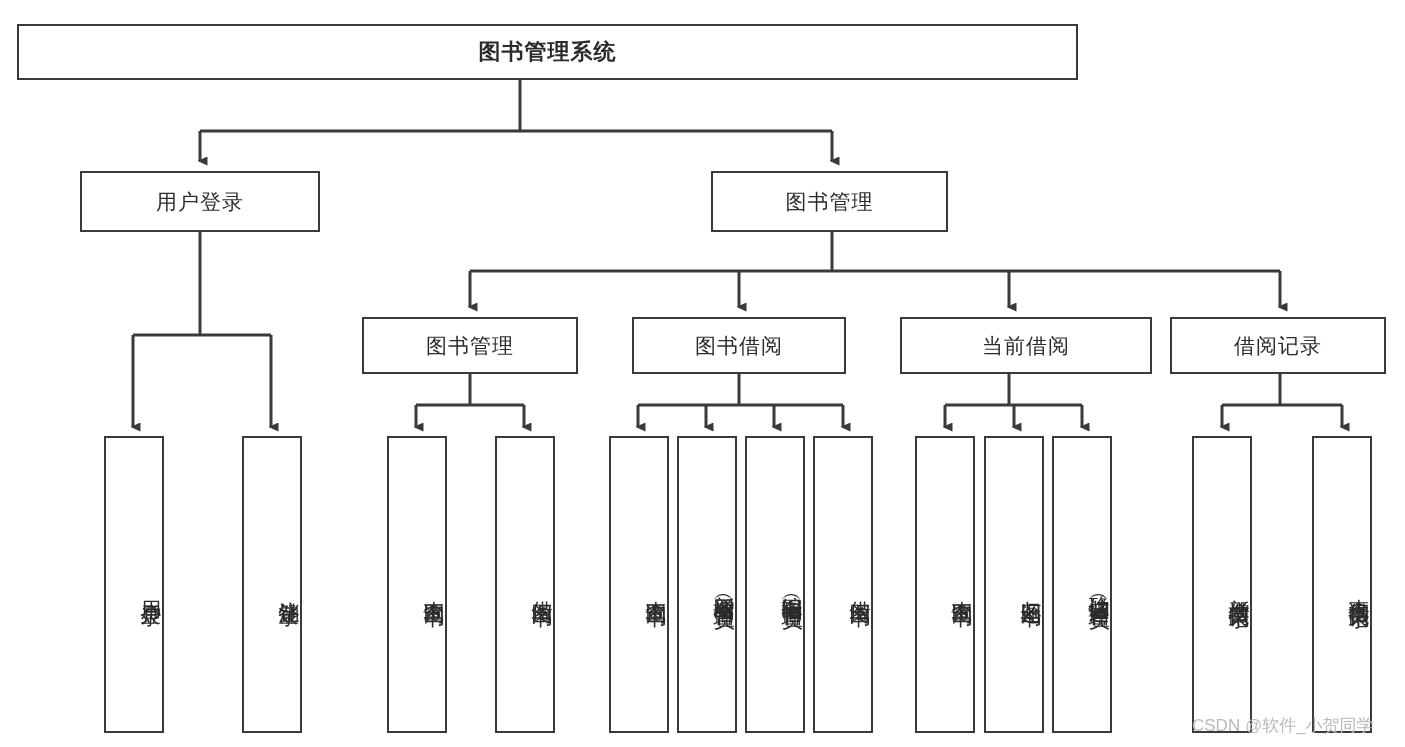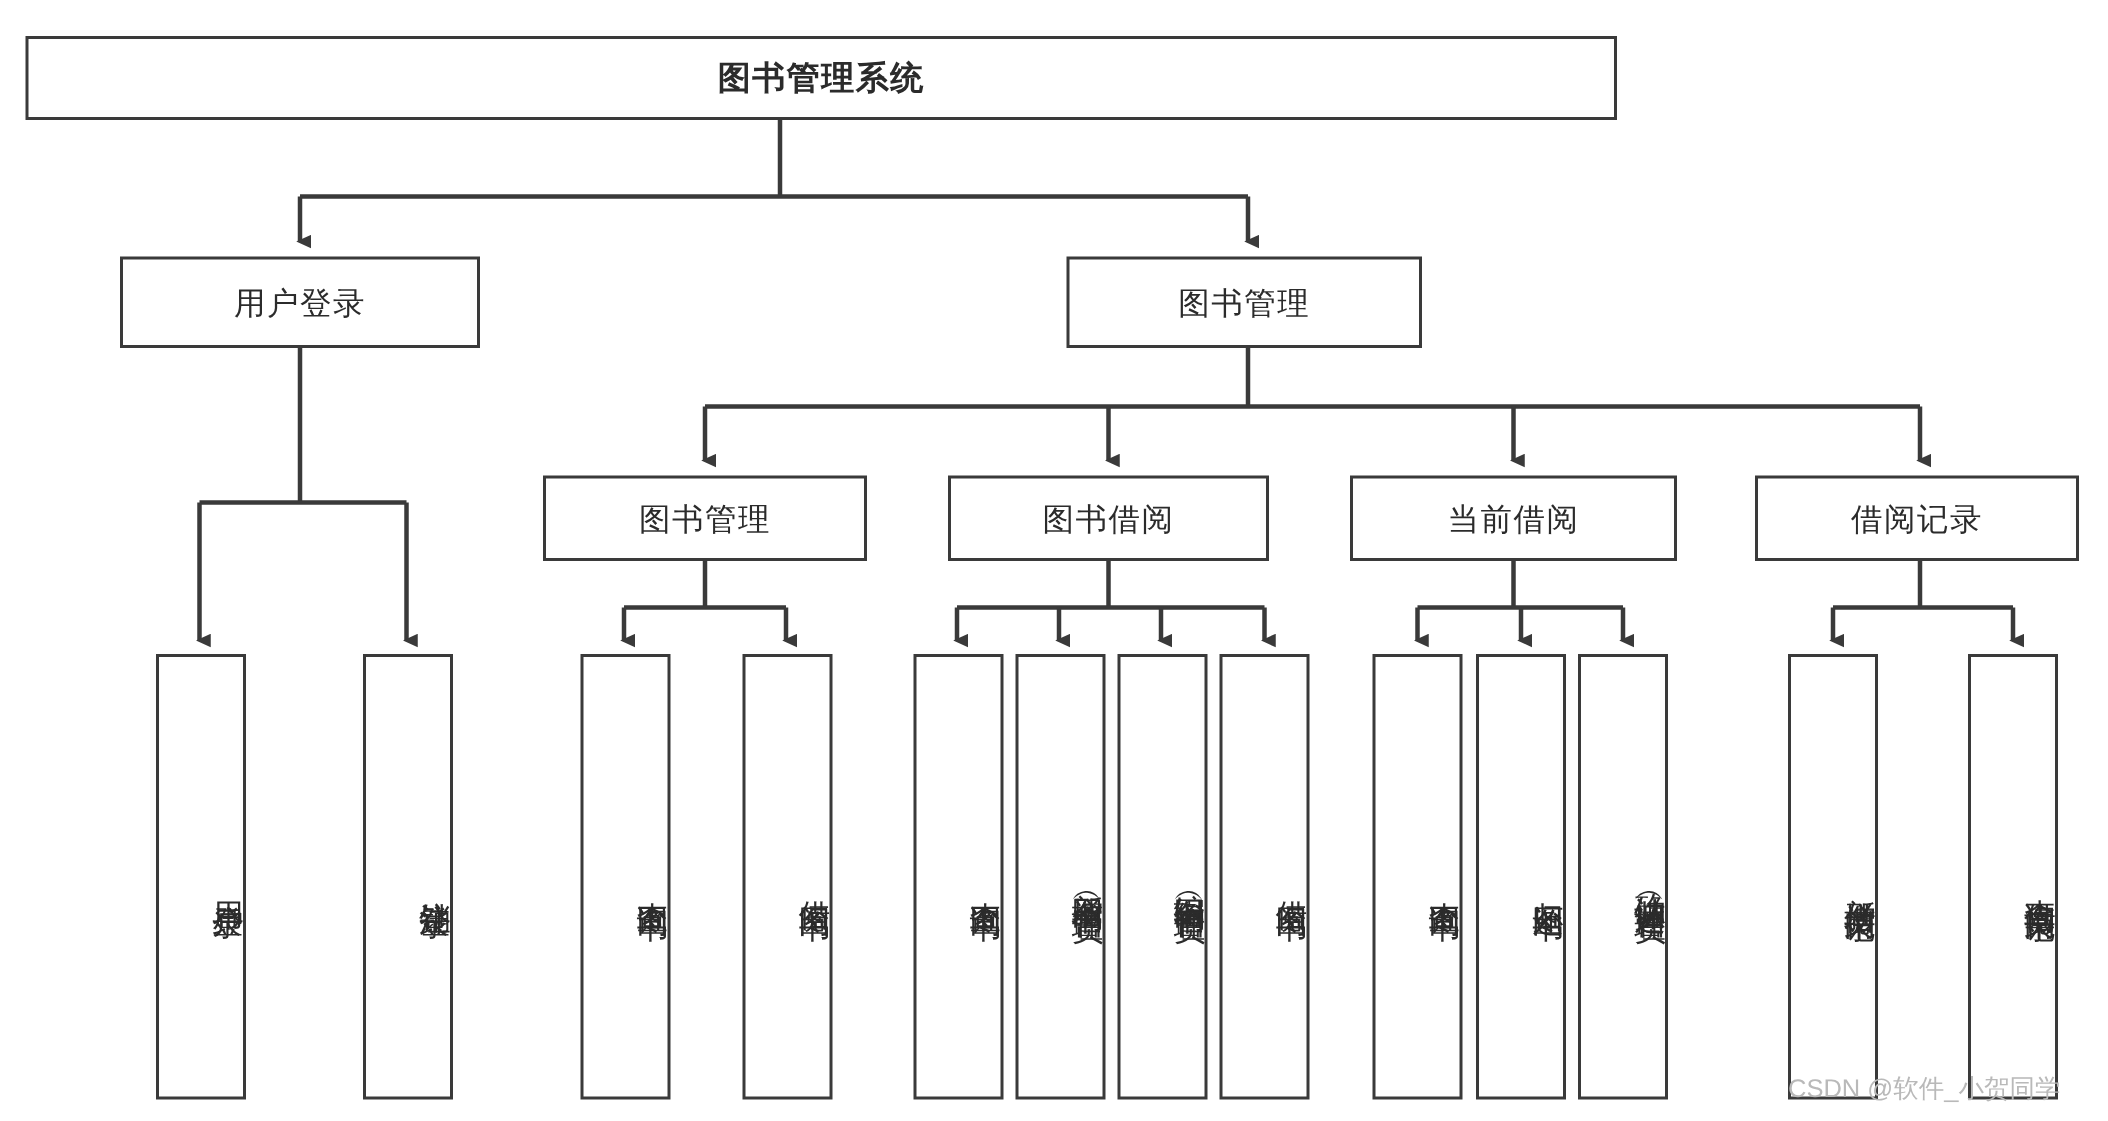--- a/index.html
+++ b/index.html
@@ -132,21 +132,21 @@
   <div class="node horiz" style="left:711px; top:171px; width:237px; height:61px;">
     <span>图书管理</span>
   </div>
 
   <div class="node horiz" style="left:362px; top:317px; width:216px; height:57px;">
     <span>图书管理</span>
   </div>
   <div class="node horiz" style="left:632px; top:317px; width:214px; height:57px;">
     <span>图书借阅</span>
   </div>
-  <div class="node horiz" style="left:900px; top:317px; width:218px; height:57px;">
+  <div class="node horiz" style="left:900px; top:317px; width:252px; height:57px;">
     <span>当前借阅</span>
   </div>
   <div class="node horiz" style="left:1170px; top:317px; width:216px; height:57px;">
     <span>借阅记录</span>
   </div>
 
   <div class="node vert" style="left:104px; top:436px; width:60px; height:297px;">
     <span>用户登录</span>
   </div>
   <div class="node vert" style="left:242px; top:436px; width:60px; height:297px;">

